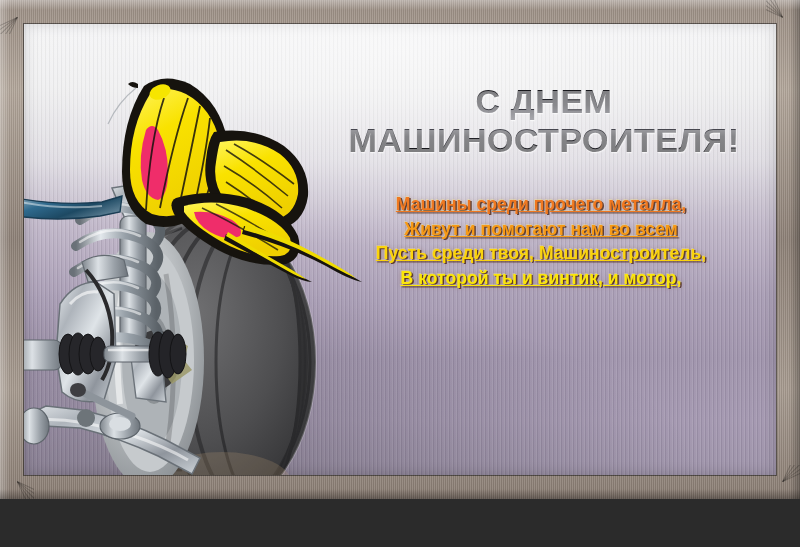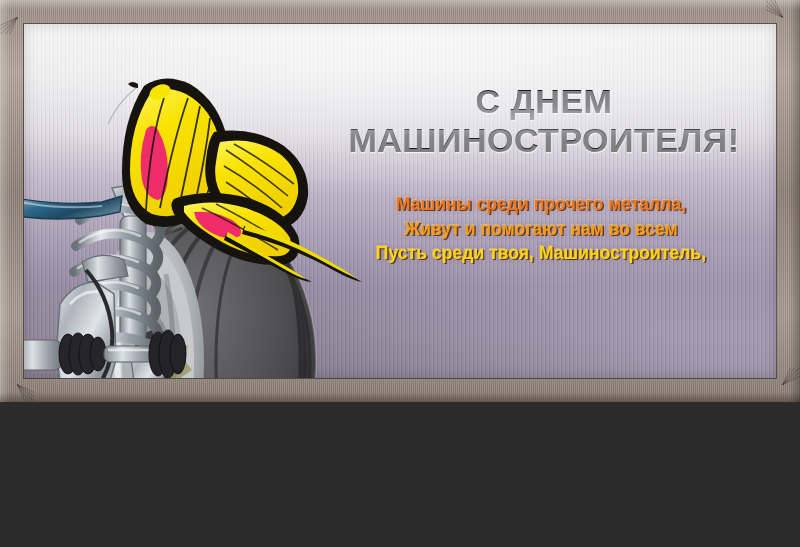--- a/index.html
+++ b/index.html
@@ -1,21 +1,21 @@
 <!DOCTYPE html>
 <html lang="ru"><head>
 <meta charset="utf-8">
 <title>С ДНЕМ МАШИНОСТРОИТЕЛЯ</title>
 <style>
   html,body{margin:0;padding:0;background:#2b2b2b;}
   body{font-family:"Liberation Sans",sans-serif;}
 
   .card{
     position:relative;
-    width:800px;height:402px;
+    width:800px;height:499px;
     overflow:hidden;
     box-sizing:border-box;
   }
 
   
   .frame{
     position:absolute;inset:0;
     background:
       repeating-linear-gradient(90deg,
         rgba(255,255,255,.10) 0px, rgba(255,255,255,.10) 1px,
@@ -94,20 +94,21 @@
     line-height:24.6px;
   }
   .poem .ln{
     display:block;
     white-space:nowrap;
     font-weight:bold;
     text-shadow:
       1.4px 1.4px 0 rgba(60,20,0,.70),
       -0.7px -0.7px 0 rgba(255,240,150,.35),
       0 0 5px rgba(120,50,0,.35);
+    text-decoration: underline;
   }
   .poem .ln:nth-child(1){color:#f07820;}
   .poem .ln:nth-child(2){color:#f79a16;}
   .poem .ln:nth-child(3){color:#fbd40c;}
   .poem .ln:nth-child(4){color:#fbe60a;}
   .poem .ln:nth-child(5){color:#fbe60a;}
   .poem .ln:nth-child(6){color:#fad414;}
   .poem .ln:nth-child(7){color:#f9a418;}
   .poem .ln:nth-child(8){color:#f2791f;}
 
@@ -387,17 +388,18 @@
         </svg>
       </div>
 
       <div class="headline">С ДНЕМ
 МАШИНОСТРОИТЕЛЯ!</div>
 
       <div class="poem">
         <span class="ln">Машины среди прочего металла,</span>
         <span class="ln">Живут и помогают нам во всем</span>
         <span class="ln">Пусть среди твоя, Машиностроитель,</span>
+        <span class="ln">В которой ты и винтик, и мотор,</span>
       </div>
 
     </div>
   </div>
 </div>
 
 </body></html>

